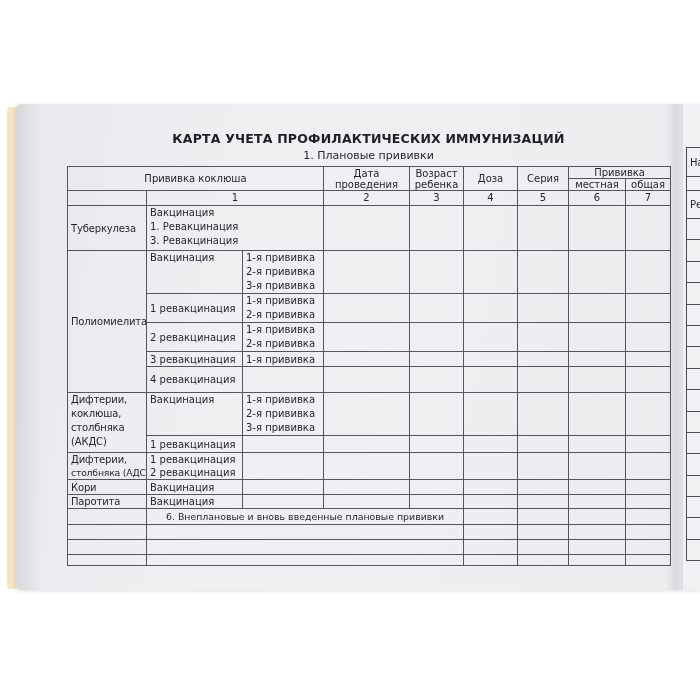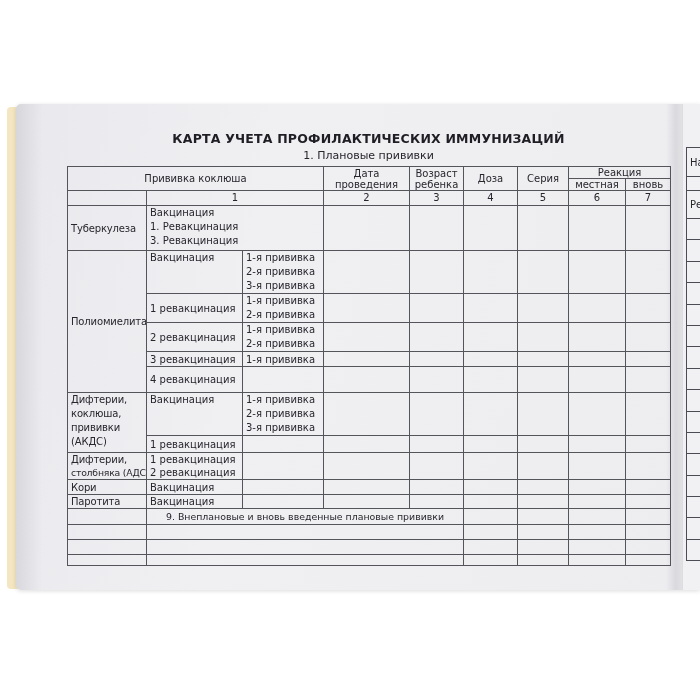--- a/index.html
+++ b/index.html
@@ -104,25 +104,25 @@
       <col style="width:45px">
   </colgroup>
 
   <tbody>
       <tr style="height:12px">
     <th class="hdr" colspan="3" rowspan="2">Прививка коклюша</th>
     <th class="hdr" rowspan="2">Дата проведения</th>
     <th class="hdr" rowspan="2">Возраст ребенка</th>
     <th class="hdr" rowspan="2">Доза</th>
     <th class="hdr" rowspan="2">Серия</th>
-    <th class="hdr" colspan="2">Реакция</th>
+    <th class="hdr" colspan="2">Прививка</th>
   </tr>
   <tr style="height:12px">
     <th class="hdr">местная</th>
-    <th class="hdr">вновь</th>
+    <th class="hdr">общая</th>
   </tr>
 
   <tr style="height:15px">
     <td class="num e"></td>
     <td class="num" colspan="2">1</td>
     <td class="num">2</td>
     <td class="num">3</td>
     <td class="num">4</td>
     <td class="num">5</td>
     <td class="num">6</td>
@@ -207,21 +207,21 @@
         <td class="e"></td>
         <td class="e"></td>
         <td class="e"></td>
         <td class="e"></td>
   </tr>
 
   <tr style="height:42px">
     <td class="name lines" rowspan="2">
       <span>Дифтерии,</span>
       <span>коклюша,</span>
-      <span>прививки</span>
+      <span>столбняка</span>
       <span>(АКДС)</span>
     </td>
     <td class="top">Вакцинация</td>
     <td class="lines">
       <span>1-я прививка</span>
       <span>2-я прививка</span>
       <span>3-я прививка</span>
     </td>
     <td class="e"></td>
         <td class="e"></td>
@@ -279,21 +279,21 @@
     <td class="e"></td>
         <td class="e"></td>
         <td class="e"></td>
         <td class="e"></td>
         <td class="e"></td>
         <td class="e"></td>
   </tr>
 
   <tr style="height:16px">
     <td class="e"></td>
-    <td class="sec2" colspan="4">9. Внеплановые и вновь введенные плановые прививки</td>
+    <td class="sec2" colspan="4">6. Внеплановые и вновь введенные плановые прививки</td>
     <td class="e"></td>
         <td class="e"></td>
         <td class="e"></td>
         <td class="e"></td>
   </tr>
 
   <tr style="height:15px">
     <td class="e"></td>
     <td class="e" colspan="4"></td>
     <td class="e"></td>

